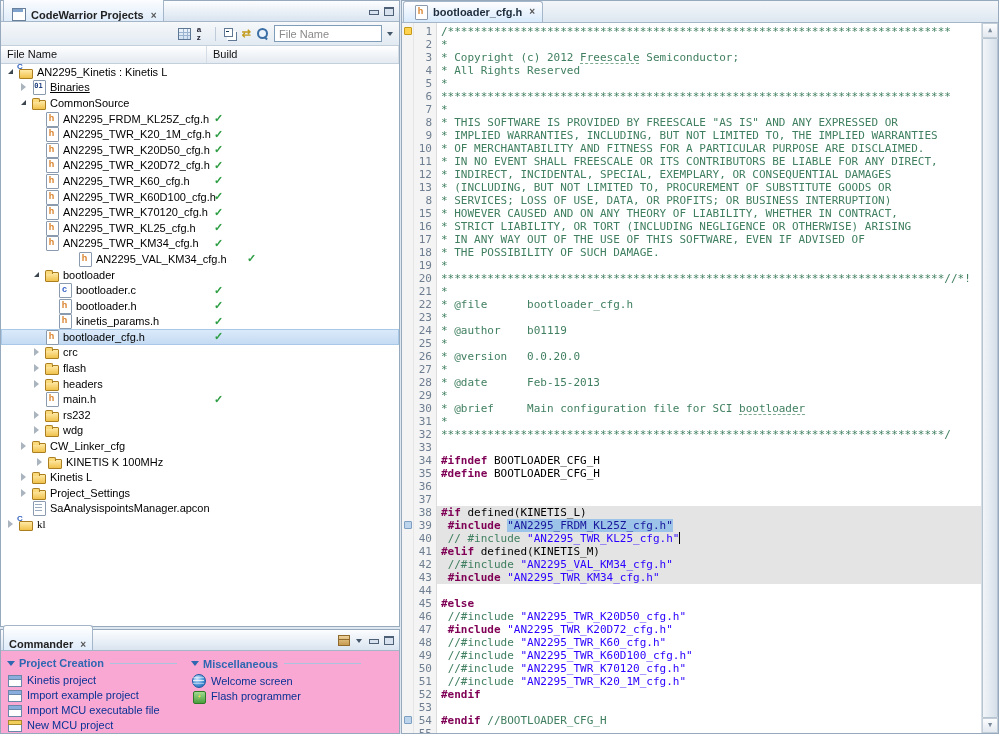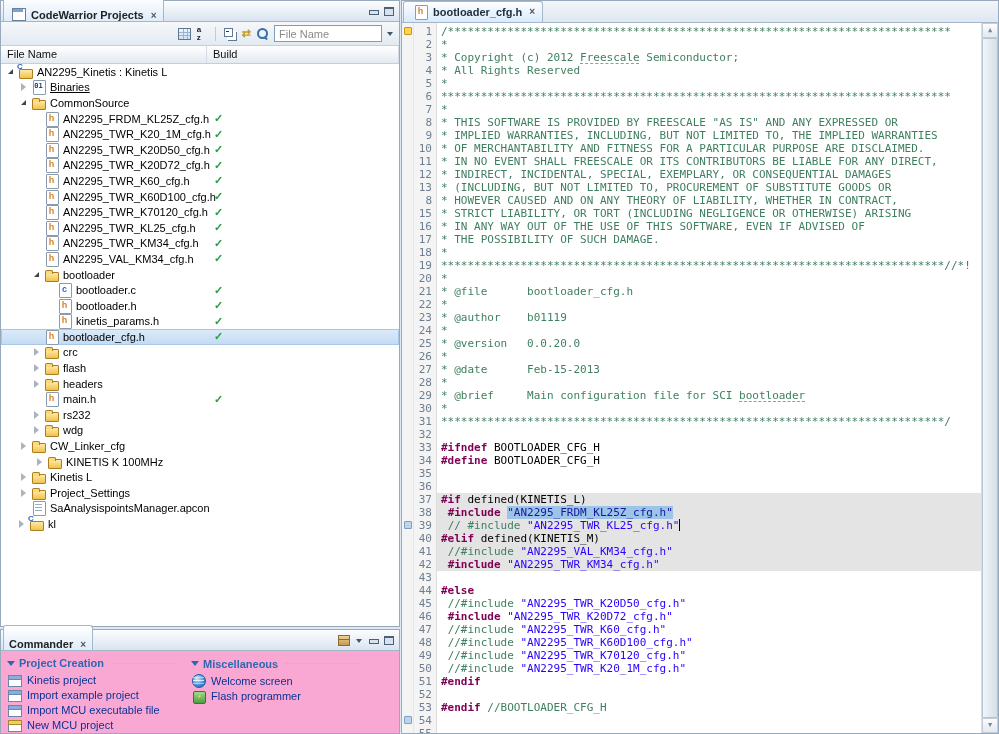--- a/index.html
+++ b/index.html
@@ -211,21 +211,21 @@
           <span class="ti hfile"></span>
           <span class="tlabel">AN2295_TWR_KL25_cfg.h</span>
           <span class="check">✓</span>
         </div>
         <div class="trow" style="padding-left: 29px;">
           <span class="arrow"></span>
           <span class="ti hfile"></span>
           <span class="tlabel">AN2295_TWR_KM34_cfg.h</span>
           <span class="check">✓</span>
         </div>
-        <div class="trow" style="padding-left: 29px;">
+        <div class="trow" style="padding-left: 29px; margin-left: 33px;">
           <span class="arrow"></span>
           <span class="ti hfile"></span>
           <span class="tlabel">AN2295_VAL_KM34_cfg.h</span>
           <span class="check">✓</span>
         </div>
         <div class="trow" style="padding-left: 29px;">
           <span class="arrow open"></span>
           <span class="ti folder"></span>
           <span class="tlabel">bootloader</span>
         </div>
@@ -302,21 +302,21 @@
         <div class="trow" style="padding-left: 16px;">
           <span class="arrow closed"></span>
           <span class="ti folder"></span>
           <span class="tlabel">Project_Settings</span>
         </div>
         <div class="trow" style="padding-left: 16px;">
           <span class="arrow"></span>
           <span class="ti doc"></span>
           <span class="tlabel">SaAnalysispointsManager.apcon</span>
         </div>
-        <div class="trow" style="padding-left: 14px;">
+        <div class="trow" style="padding-left: 3px; font-family: Liberation Serif, serif;">
           <span class="arrow closed"></span>
           <span class="ti project"></span>
           <span class="tlabel">kl</span>
         </div>
       </div>
   </div>
 
   <div class="panel commanderP">
     <div class="tabbar">
       <div class="vtab">
@@ -446,20 +446,21 @@
           <div class="cline"><span class="tk-c">* All Rights Reserved</span></div>
           <div class="cline"><span class="tk-c">*</span></div>
           <div class="cline"><span class="tk-c">*****************************************************************************</span></div>
           <div class="cline"><span class="tk-c">*</span></div>
           <div class="cline"><span class="tk-c">* THIS SOFTWARE IS PROVIDED BY FREESCALE "AS IS" AND ANY EXPRESSED OR</span></div>
           <div class="cline"><span class="tk-c">* IMPLIED WARRANTIES, INCLUDING, BUT NOT LIMITED TO, THE IMPLIED WARRANTIES</span></div>
           <div class="cline"><span class="tk-c">* OF MERCHANTABILITY AND FITNESS FOR A PARTICULAR PURPOSE ARE DISCLAIMED.</span></div>
           <div class="cline"><span class="tk-c">* IN NO EVENT SHALL FREESCALE OR ITS CONTRIBUTORS BE LIABLE FOR ANY DIRECT,</span></div>
           <div class="cline"><span class="tk-c">* INDIRECT, INCIDENTAL, SPECIAL, EXEMPLARY, OR CONSEQUENTIAL DAMAGES</span></div>
           <div class="cline"><span class="tk-c">* (INCLUDING, BUT NOT LIMITED TO, PROCUREMENT OF SUBSTITUTE GOODS OR</span></div>
+          <div class="cline"><span class="tk-c">* SERVICES; LOSS OF USE, DATA, OR PROFITS; OR BUSINESS INTERRUPTION)</span></div>
           <div class="cline"><span class="tk-c">* HOWEVER CAUSED AND ON ANY THEORY OF LIABILITY, WHETHER IN CONTRACT,</span></div>
           <div class="cline"><span class="tk-c">* STRICT LIABILITY, OR TORT (INCLUDING NEGLIGENCE OR OTHERWISE) ARISING</span></div>
           <div class="cline"><span class="tk-c">* IN ANY WAY OUT OF THE USE OF THIS SOFTWARE, EVEN IF ADVISED OF</span></div>
           <div class="cline"><span class="tk-c">* THE POSSIBILITY OF SUCH DAMAGE.</span></div>
           <div class="cline"><span class="tk-c">*</span></div>
           <div class="cline"><span class="tk-c">****************************************************************************//*!</span></div>
           <div class="cline"><span class="tk-c">*</span></div>
           <div class="cline"><span class="tk-c">* @file      bootloader_cfg.h</span></div>
           <div class="cline"><span class="tk-c">*</span></div>
           <div class="cline"><span class="tk-c">* @author    b01119</span></div>

